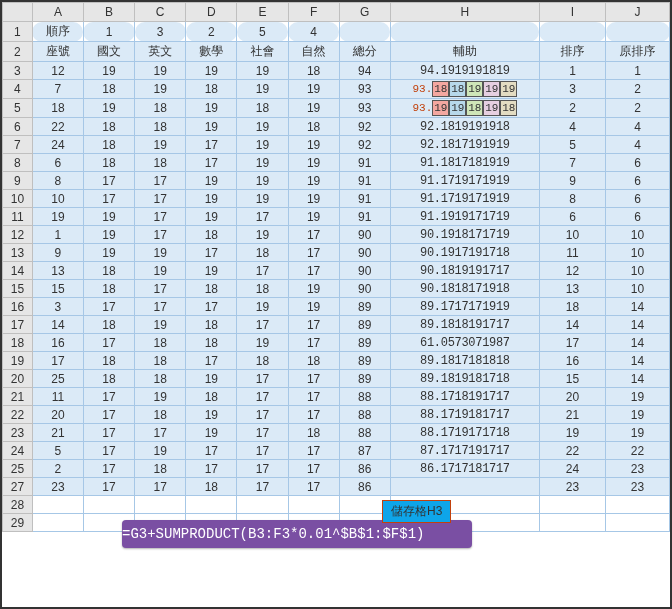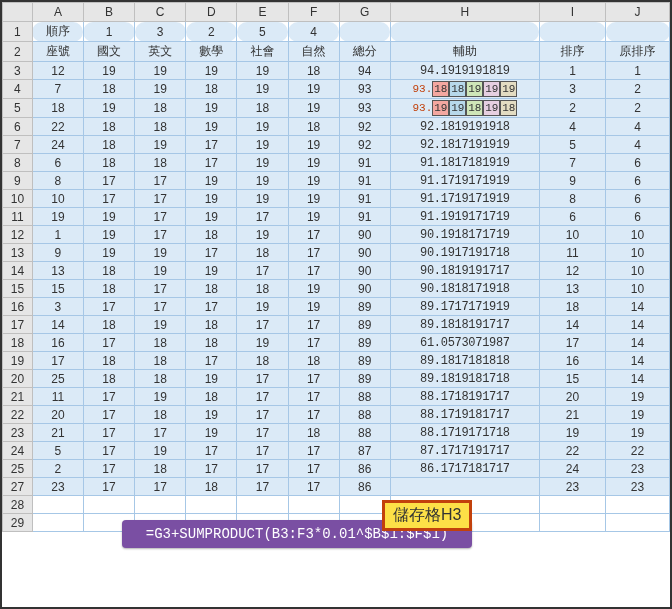--- a/index.html
+++ b/index.html
@@ -58,37 +58,37 @@
   .aux-wrap { display:inline-flex; align-items:center; justify-content:center; gap:0; font-family: "Courier New", monospace;}
   .aux-pre { color:#c2410c; font-size:11px; }
   .mini { display:inline-flex; }
   .mini span { width:17px; height:16px; line-height:14px; font-size:11px; text-align:center; border:1px solid #555; color:#333; }
   .mini .b1{ background:#f4a7a0;} .mini .b2{ background:#b7d8ea;}
   .mini .b3{ background:#cfe6b8;} .mini .b4{ background:#e6cfe0;}
   .mini .b5{ background:#e3dcc2;}
   .tooltip {
     position: absolute;
     left: 380px; top: 498px;
-    background: #fde047;
-    border: 3px solid #c2410c;
+    background: #0ea5e9;
+    border: 1px solid #c2410c;
     padding: 2px 8px;
-    font-size: 16px;
+    font-size: 12px;
     color: #333;
     z-index: 10;
   }
   .formula {
     position: absolute;
     left: 120px; top: 518px;
     width: 350px; height: 28px;
     background: #7a4fa3;
     border-radius: 4px;
     color: #fff;
     font-size: 14px;
     line-height: 28px;
-    text-align: center;
+    text-align: left;
     box-shadow: 0 1px 2px rgba(0,0,0,.3);
     z-index: 9;
     font-family: "Courier New", monospace;
   }
   .empty { background:#fff !important; border:1px solid #d0d0d0; }
 </style>
 </head>
 <body>
 
 <table class="sheet">

